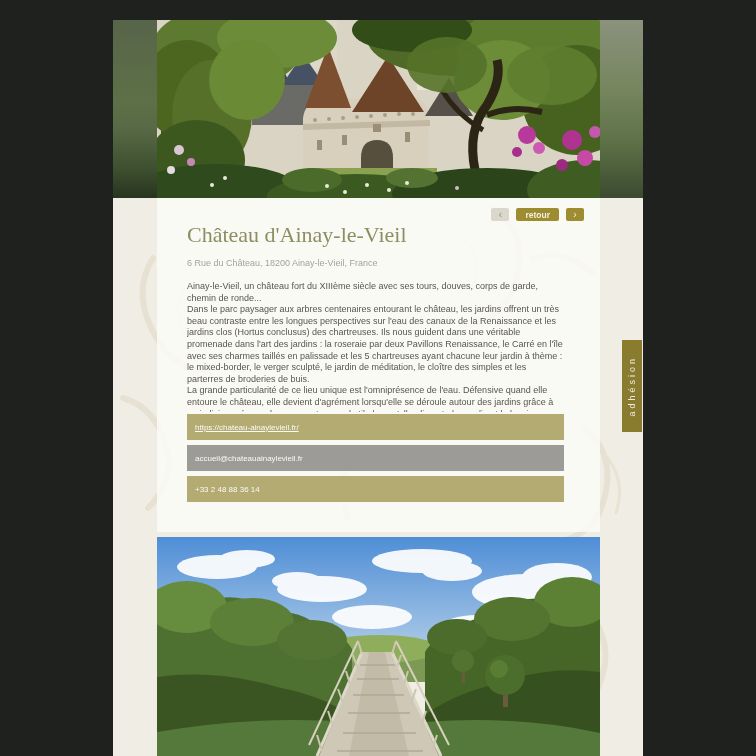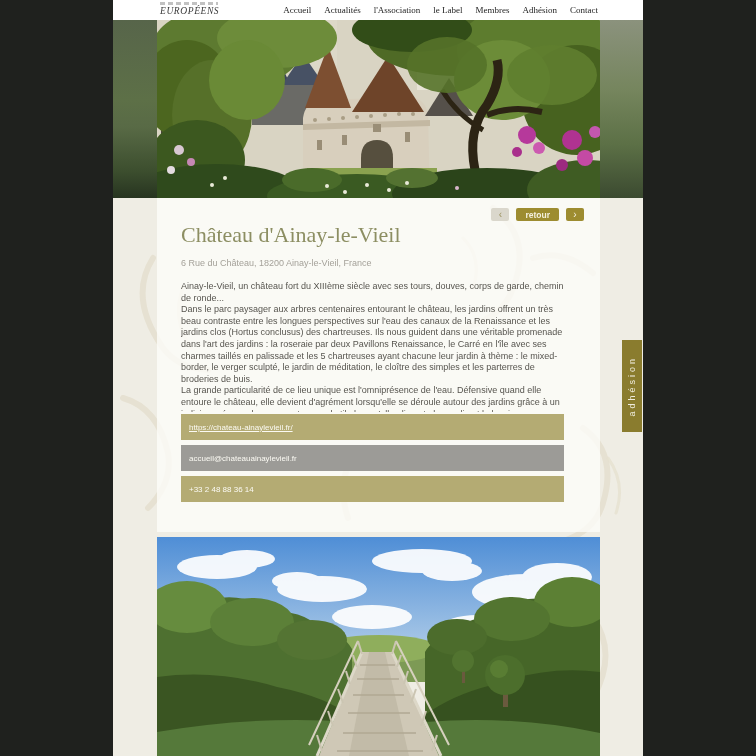--- a/index.html
+++ b/index.html
@@ -36,21 +36,21 @@
 
   
   .card{position:absolute;left:44px;top:0;width:443px;height:334px;background:rgba(253,252,249,.8);}
   .btn-row{position:absolute;top:10px;right:16px;display:flex;gap:7px;}
   .btn{height:13px;border:none;border-radius:2px;display:flex;align-items:center;justify-content:center;
     cursor:pointer;font-family:"Liberation Sans",sans-serif;}
   .btn-prev{width:18px;background:#dad7cc;color:#9b9260;font-size:10px;line-height:1;}
   .btn-retour{padding:0 9px;background:#9d8c30;color:#f4f0de;font-size:8.5px;font-weight:bold;}
   .btn-next{width:18px;background:#9d8c30;color:#f4f0de;font-size:10px;line-height:1;}
 
-  .card-content{position:absolute;left:24px;right:36px;top:24px;}
+  .card-content{position:absolute;left:30px;right:36px;top:24px;}
   .title{margin:0 0 10px;font-family:"Liberation Serif",serif;font-weight:normal;
     font-size:22px;color:#8c8e62;}
   .address{font-size:9px;color:#a5a29a;margin-bottom:13px;}
   .paras{font-size:9px;line-height:11.6px;color:#57554f;height:131px;overflow:hidden;}
   .paras p{margin:0;}
 
   .bars{margin-top:2px;}
   .bar{height:26px;margin-bottom:5px;display:flex;align-items:center;padding-left:8px;
     font-size:8px;color:#fbfaf3;}
   .bar-website{background:#b4ab73;}
@@ -65,35 +65,20 @@
   .side-tab{position:absolute;right:1px;top:340px;width:20px;height:92px;background:#8a7c2e;
     display:flex;align-items:center;justify-content:center;cursor:pointer;z-index:6;}
   .side-tab span{writing-mode:vertical-rl;transform:rotate(180deg);
     color:#efecdd;font-size:9px;letter-spacing:3px;}
 </style>
 </head>
 <body>
 
 <div class="column">
 
-  <div class="header">
-    <div class="logo">
-      <div class="logo-clip"></div>
-      <div class="logo-text">EUROPÉENS</div>
-    </div>
-    <nav class="nav">
-      <span>Accueil</span>
-      <span>Actualités</span>
-      <span>l'Association</span>
-      <span>le Label</span>
-      <span>Membres</span>
-      <span>Adhésion</span>
-      <span>Contact</span>
-    </nav>
-  </div>
 
   <div class="hero">
     <div class="hero-blur-left"></div>
     <div class="hero-blur-right"></div>
     <svg class="hero-svg" viewBox="0 0 443 178" preserveAspectRatio="none">
       <rect width="443" height="178" fill="#d9d4c3"></rect>
       <rect x="260" y="0" width="140" height="70" fill="#e8e4d6"></rect>
       <rect x="60" y="0" width="120" height="50" fill="#ddd8c8"></rect>
 
       <polygon points="88,70 112,20 136,70" fill="#3d4657"></polygon>

